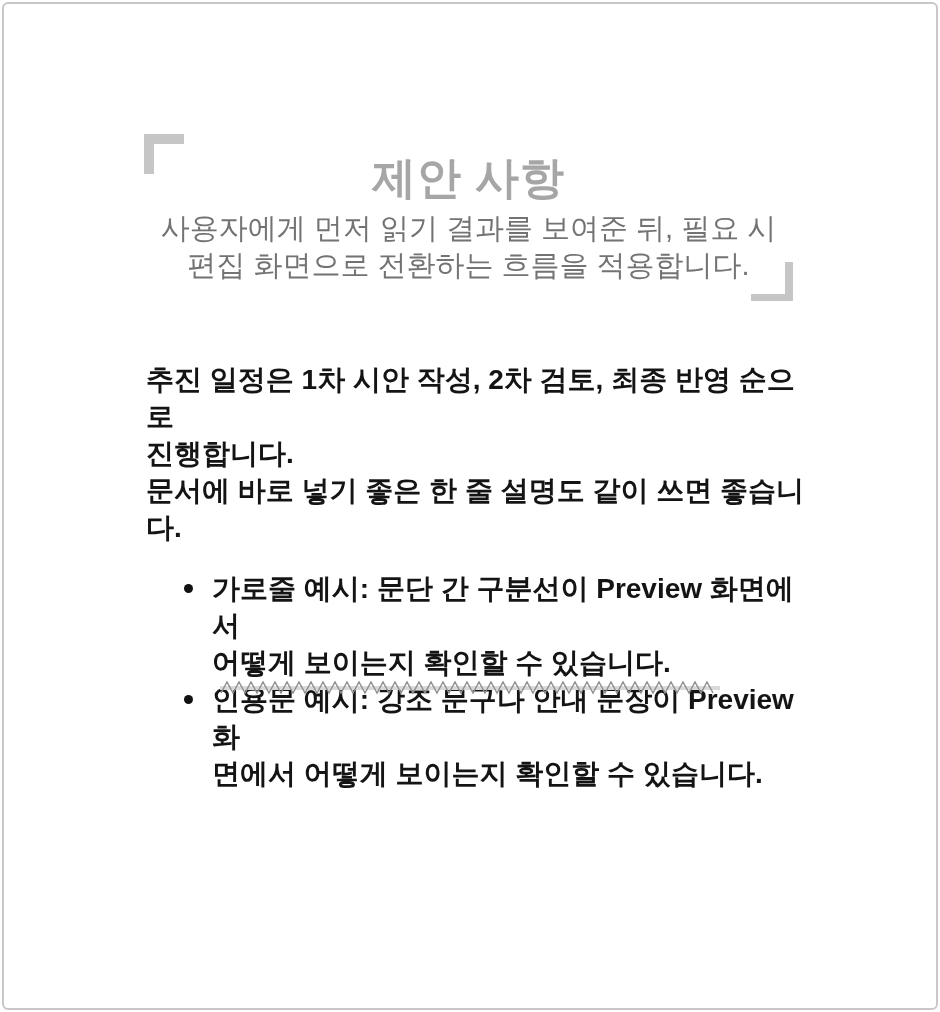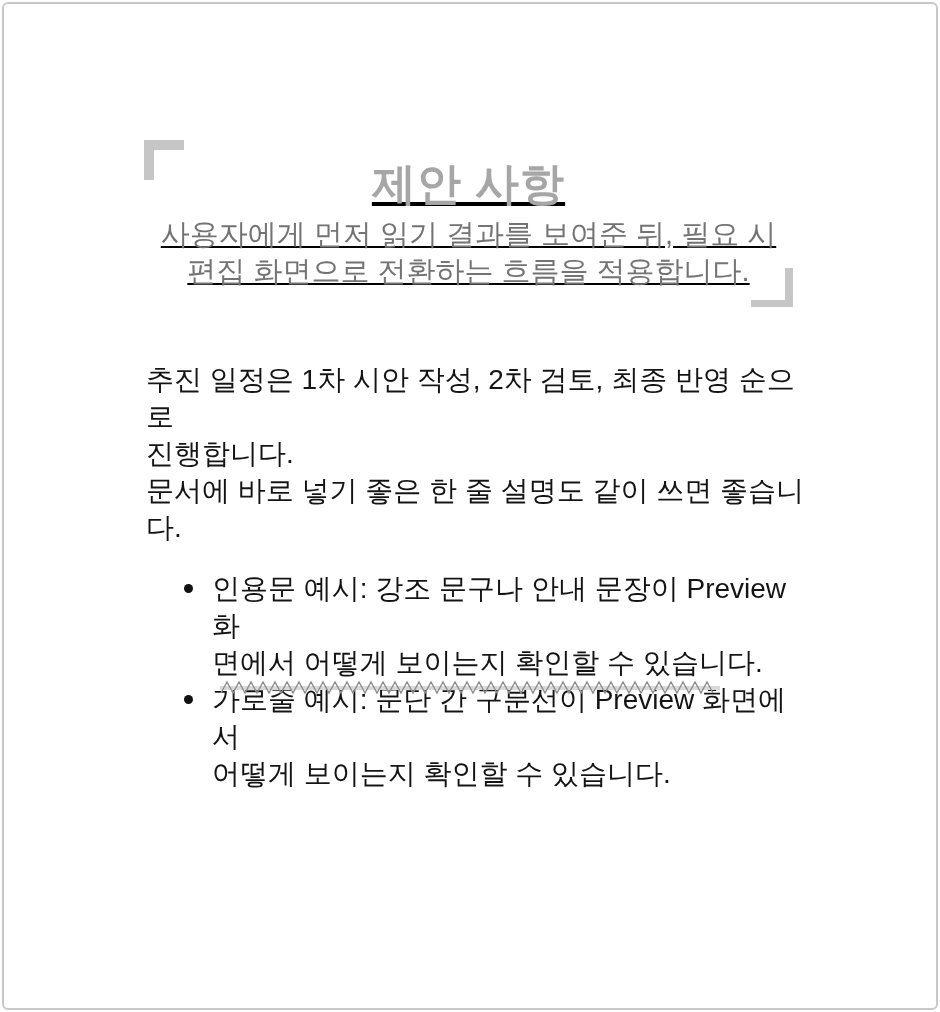--- a/index.html
+++ b/index.html
@@ -19,24 +19,23 @@
     background: #ffffff;
     border: 2px solid #c8c8c8;
     border-radius: 6px;
     overflow: hidden;
   }
 
   
   .callout {
     position: absolute;
     left: 140px;
-    top: 136px;
+    top: 130px;
     width: 649px;
     height: 167px;
-    text-decoration: underline;
   }
   .bracket-tl {
     position: absolute;
     left: 0; top: 0;
     width: 40px; height: 40px;
     border-left: 10px solid #c6c6c6;
     border-top: 10px solid #c6c6c6;
     box-sizing: border-box;
   }
   .bracket-br {
@@ -68,20 +67,21 @@
 
   
   .body-block {
     position: absolute;
     left: 142px;
     top: 357px;
     width: 664px;
     color: #141414;
     font-size: 28px;
     line-height: 37px;
+    font-weight: bold;
   }
   .body-paragraph {
     margin: 0;
     white-space: pre-line;
   }
   .bullet-list {
     list-style: none;
     margin: 24px 0 0 0;
     padding: 0;
   }
@@ -125,27 +125,27 @@
     <div class="bracket-br"></div>
   </section>
 
   <section class="body-block">
     <p class="body-paragraph">추진 일정은 1차 시안 작성, 2차 검토, 최종 반영 순으로
 진행합니다.
 문서에 바로 넣기 좋은 한 줄 설명도 같이 쓰면 좋습니다.</p>
     <ul class="bullet-list">
       <li class="bullet-item">
         <span class="bullet-dot"></span>
-        <span class="bullet-text">인용문 예시: 강조 문구나 안내 문장이 Preview 화
-면에서 어떻게 보이는지 확인할 수 있습니다.</span>
+        <span class="bullet-text">가로줄 예시: 문단 간 구분선이 Preview 화면에서
+어떻게 보이는지 확인할 수 있습니다.</span>
       </li>
       <li class="bullet-item">
         <span class="bullet-dot"></span>
-        <span class="bullet-text">가로줄 예시: 문단 간 구분선이 Preview 화면에서
-어떻게 보이는지 확인할 수 있습니다.</span>
+        <span class="bullet-text">인용문 예시: 강조 문구나 안내 문장이 Preview 화
+면에서 어떻게 보이는지 확인할 수 있습니다.</span>
       </li>
     </ul>
   </section>
 
   <div class="divider">
     <svg width="500" height="15" viewBox="0 0 500 15" xmlns="http://www.w3.org/2000/svg">
       <rect x="0" y="6" width="500" height="4" fill="#d9d9d9"></rect>
       <path fill="none" stroke-width="1.4" stroke="#8f8f8f" d="M1,13 l6,-11 l6,11 l6,-11 l6,11 l6,-11 l6,11 l6,-11 l6,11 l6,-11 l6,11 l6,-11 l6,11 l6,-11 l6,11 l6,-11 l6,11 l6,-11 l6,11 l6,-11 l6,11 l6,-11 l6,11 l6,-11 l6,11 l6,-11 l6,11 l6,-11 l6,11 l6,-11 l6,11 l6,-11 l6,11 l6,-11 l6,11 l6,-11 l6,11 l6,-11 l6,11 l6,-11 l6,11 l6,-11 l6,11 l6,-11 l6,11 l6,-11 l6,11 l6,-11 l6,11 l6,-11 l6,11 l6,-11 l6,11 l6,-11 l6,11 l6,-11 l6,11 l6,-11 l6,11 l6,-11 l6,11 l6,-11 l6,11 l6,-11 l6,11 l6,-11 l6,11 l6,-11 l6,11 l6,-11 l6,11 l6,-11 l6,11 l6,-11 l6,11 l6,-11 l6,11 l6,-11 l6,11 l6,-11 l6,11 l6,-11 l6,11"></path>
     </svg>
   </div>

